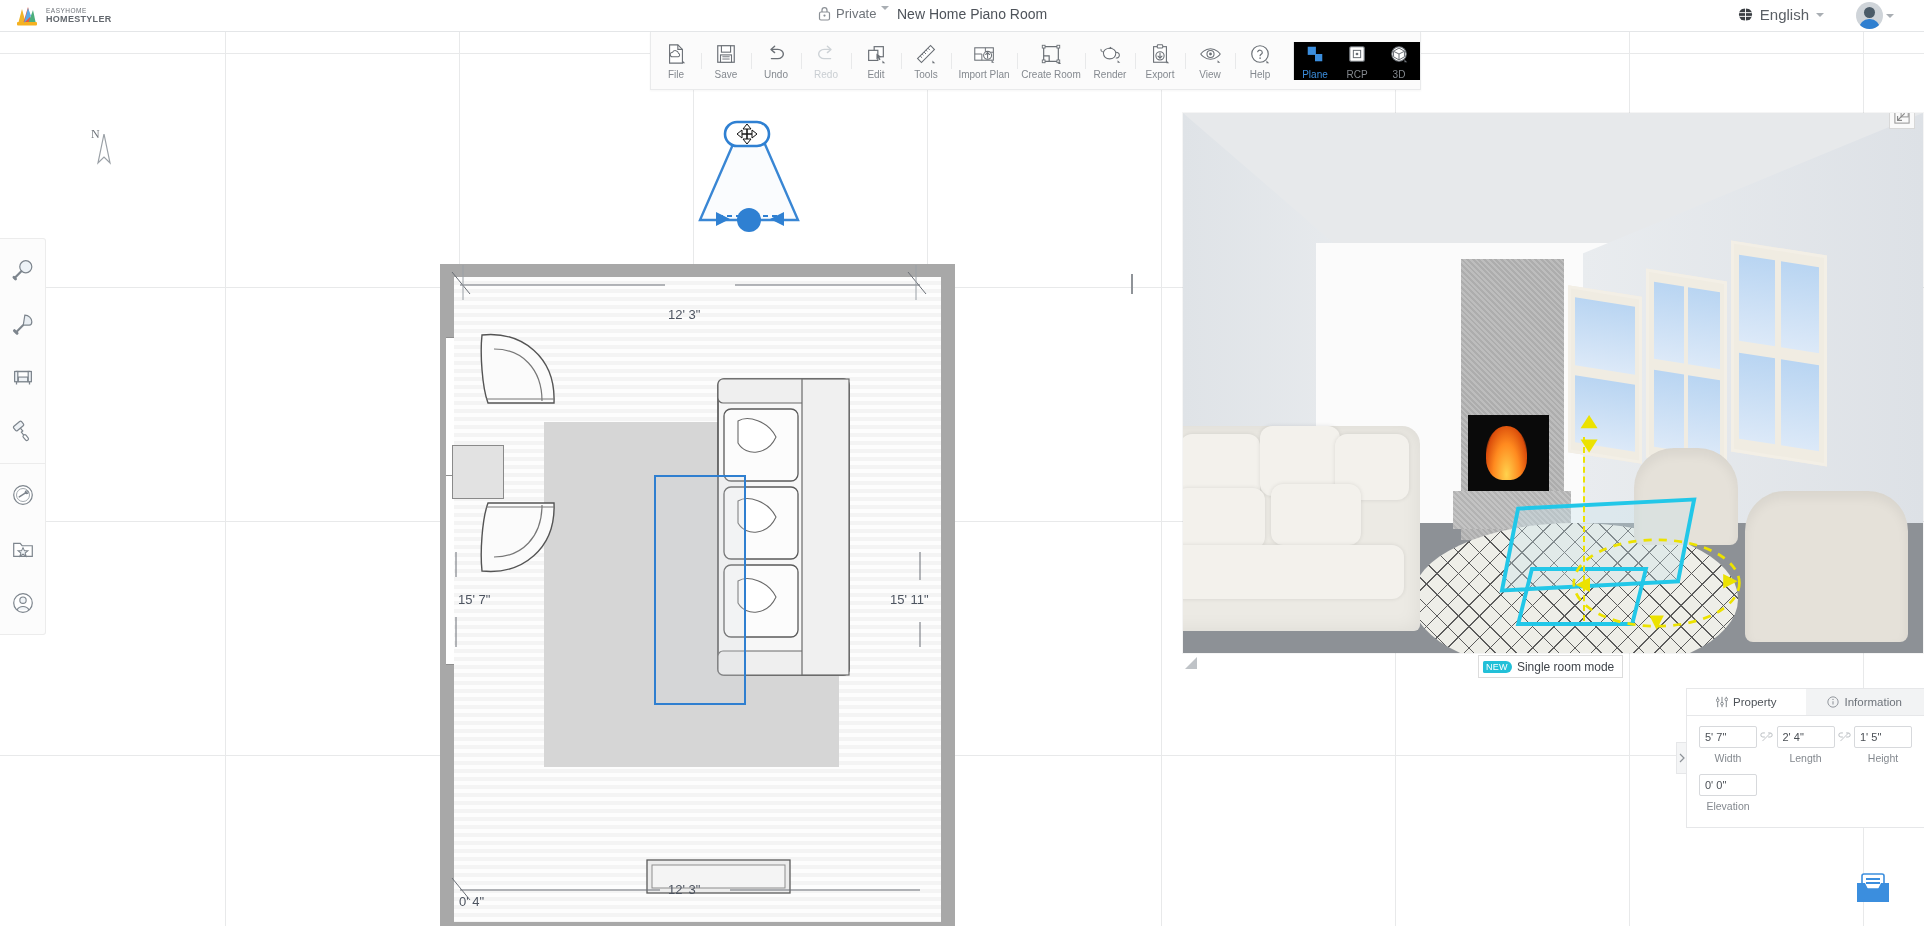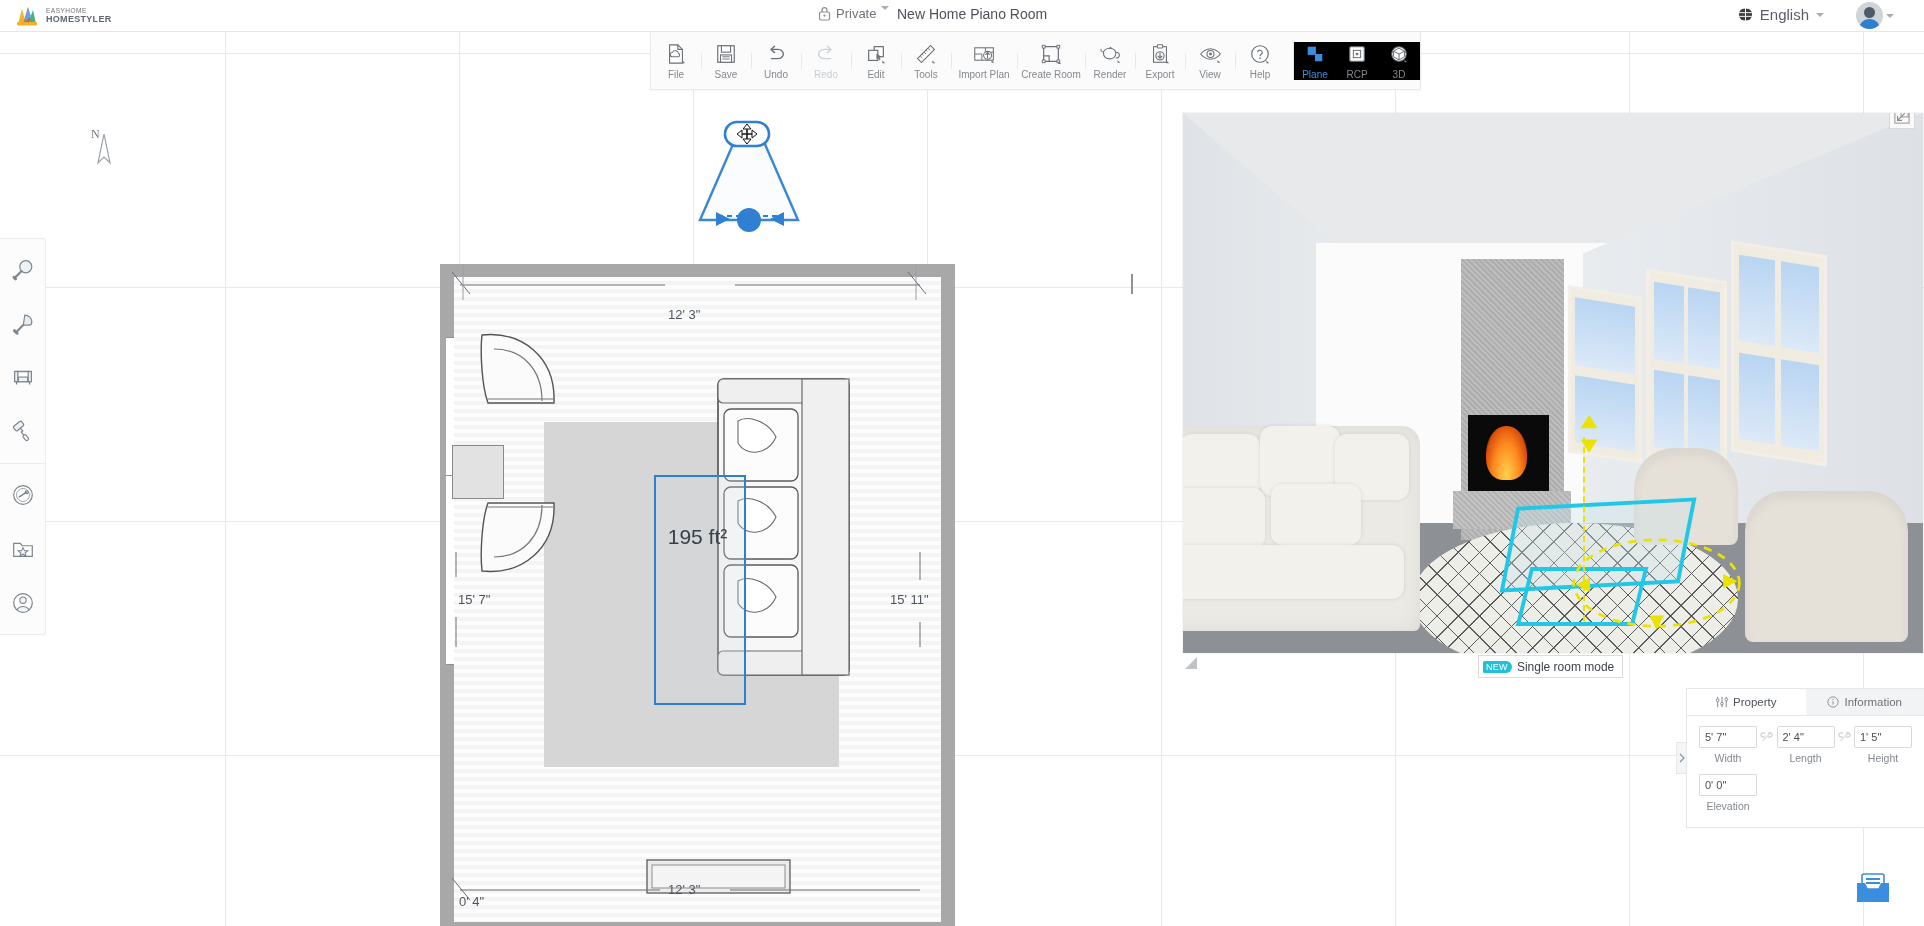--- a/index.html
+++ b/index.html
@@ -634,21 +634,20 @@
       <div class="sel-rect"></div>
 
       <div class="furn" style="left:192px;top:582px;width:145px;height:35px;">
         <svg width="145" height="35" viewBox="0 0 145 35">
           <rect x="1" y="1" width="143" height="33" fill="#ececec" stroke="#5c5c5c" stroke-width="1.3"></rect>
           <rect x="6" y="6" width="133" height="23" fill="#f4f4f4" stroke="#8d8d8d" stroke-width="1"></rect>
         </svg>
       </div>
 
       <div class="space-label">
-        <div class="area">195 ft²</div>
       </div>
     </div>
 
     <svg style="position:absolute;left:0;top:0;width:1200px;height:894px;pointer-events:none">
 
       <line x1="460" y1="253" x2="665" y2="253" stroke="#6a6f76" stroke-width="1"></line>
       <line x1="735" y1="253" x2="920" y2="253" stroke="#6a6f76" stroke-width="1"></line>
       <line x1="452" y1="240" x2="470" y2="262" stroke="#6a6f76" stroke-width="1"></line>
       <line x1="908" y1="240" x2="926" y2="262" stroke="#6a6f76" stroke-width="1"></line>
       <line x1="463" y1="233" x2="463" y2="268" stroke="#9aa0a6" stroke-width="1"></line>

